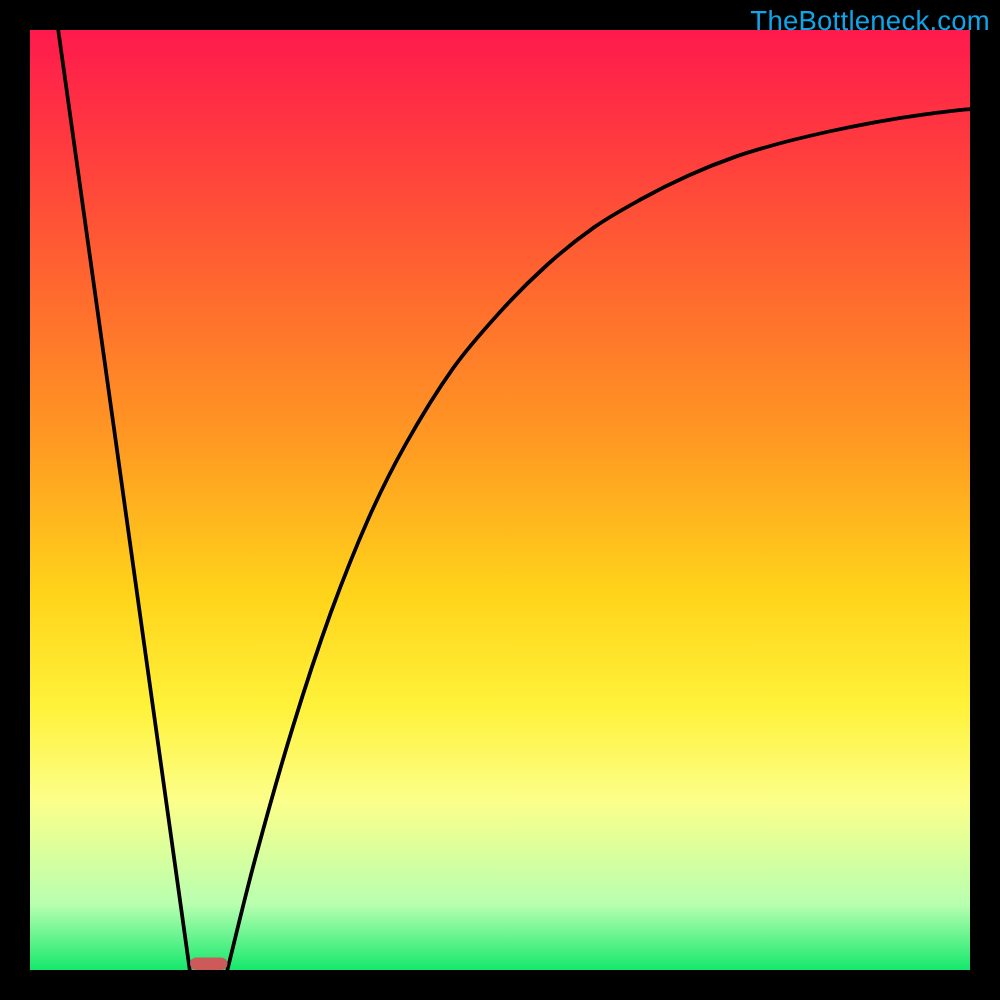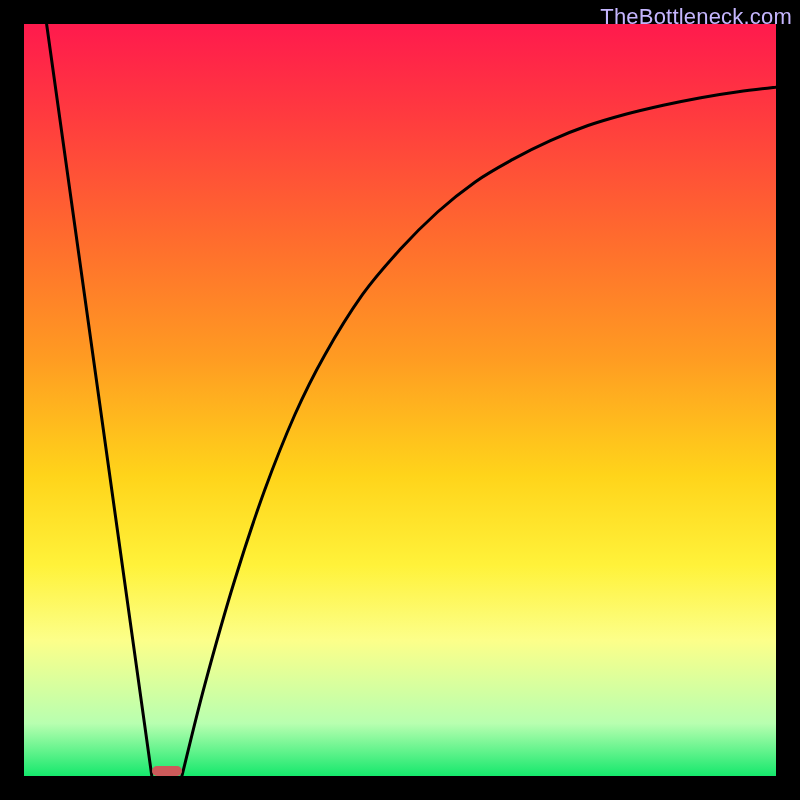--- a/index.html
+++ b/index.html
@@ -32,21 +32,21 @@
       #fff23a 72%,
       #fcff8a 82%,
       #b8ffb0 93%,
       #15e86c 100%
     );
   }
   .watermark {
     position: absolute;
     top: 4px;
     right: 8px;
-    color: #c4b5fd;
+    color: #0ea5e9;
     font-size: 22px;
     font-weight: 500;
     letter-spacing: 0.2px;
     user-select: none;
   }
   svg.curve {
     position: absolute;
     left: 0; top: 0;
     width: 752px; height: 752px;
   }

